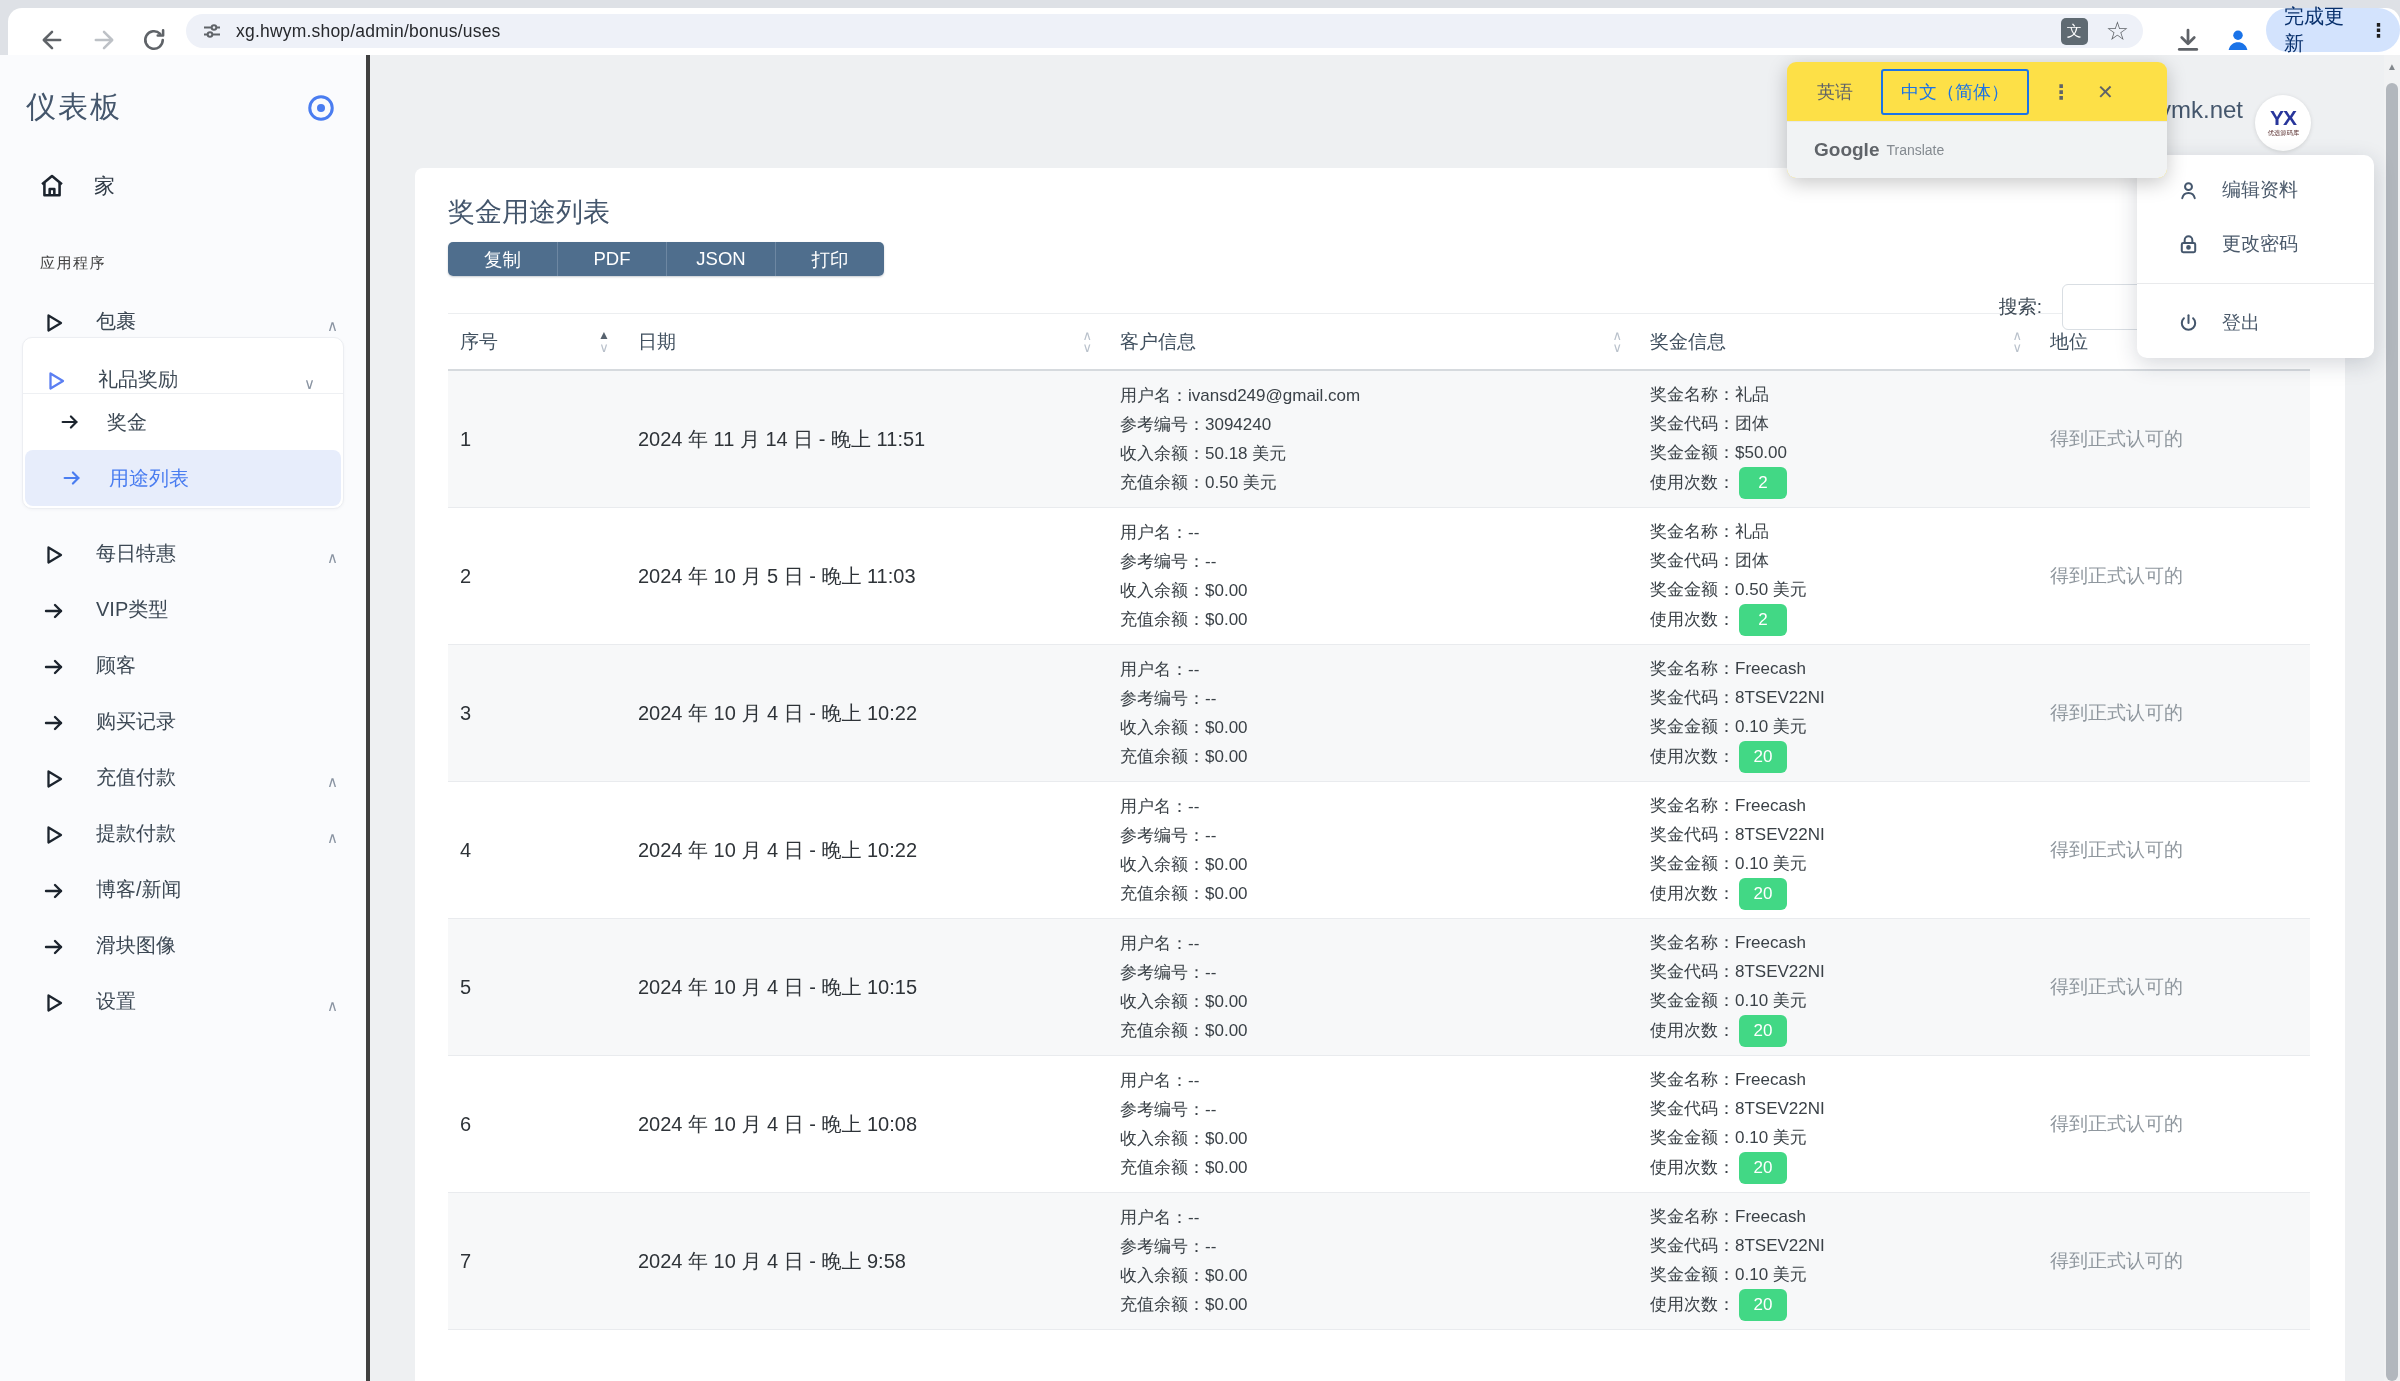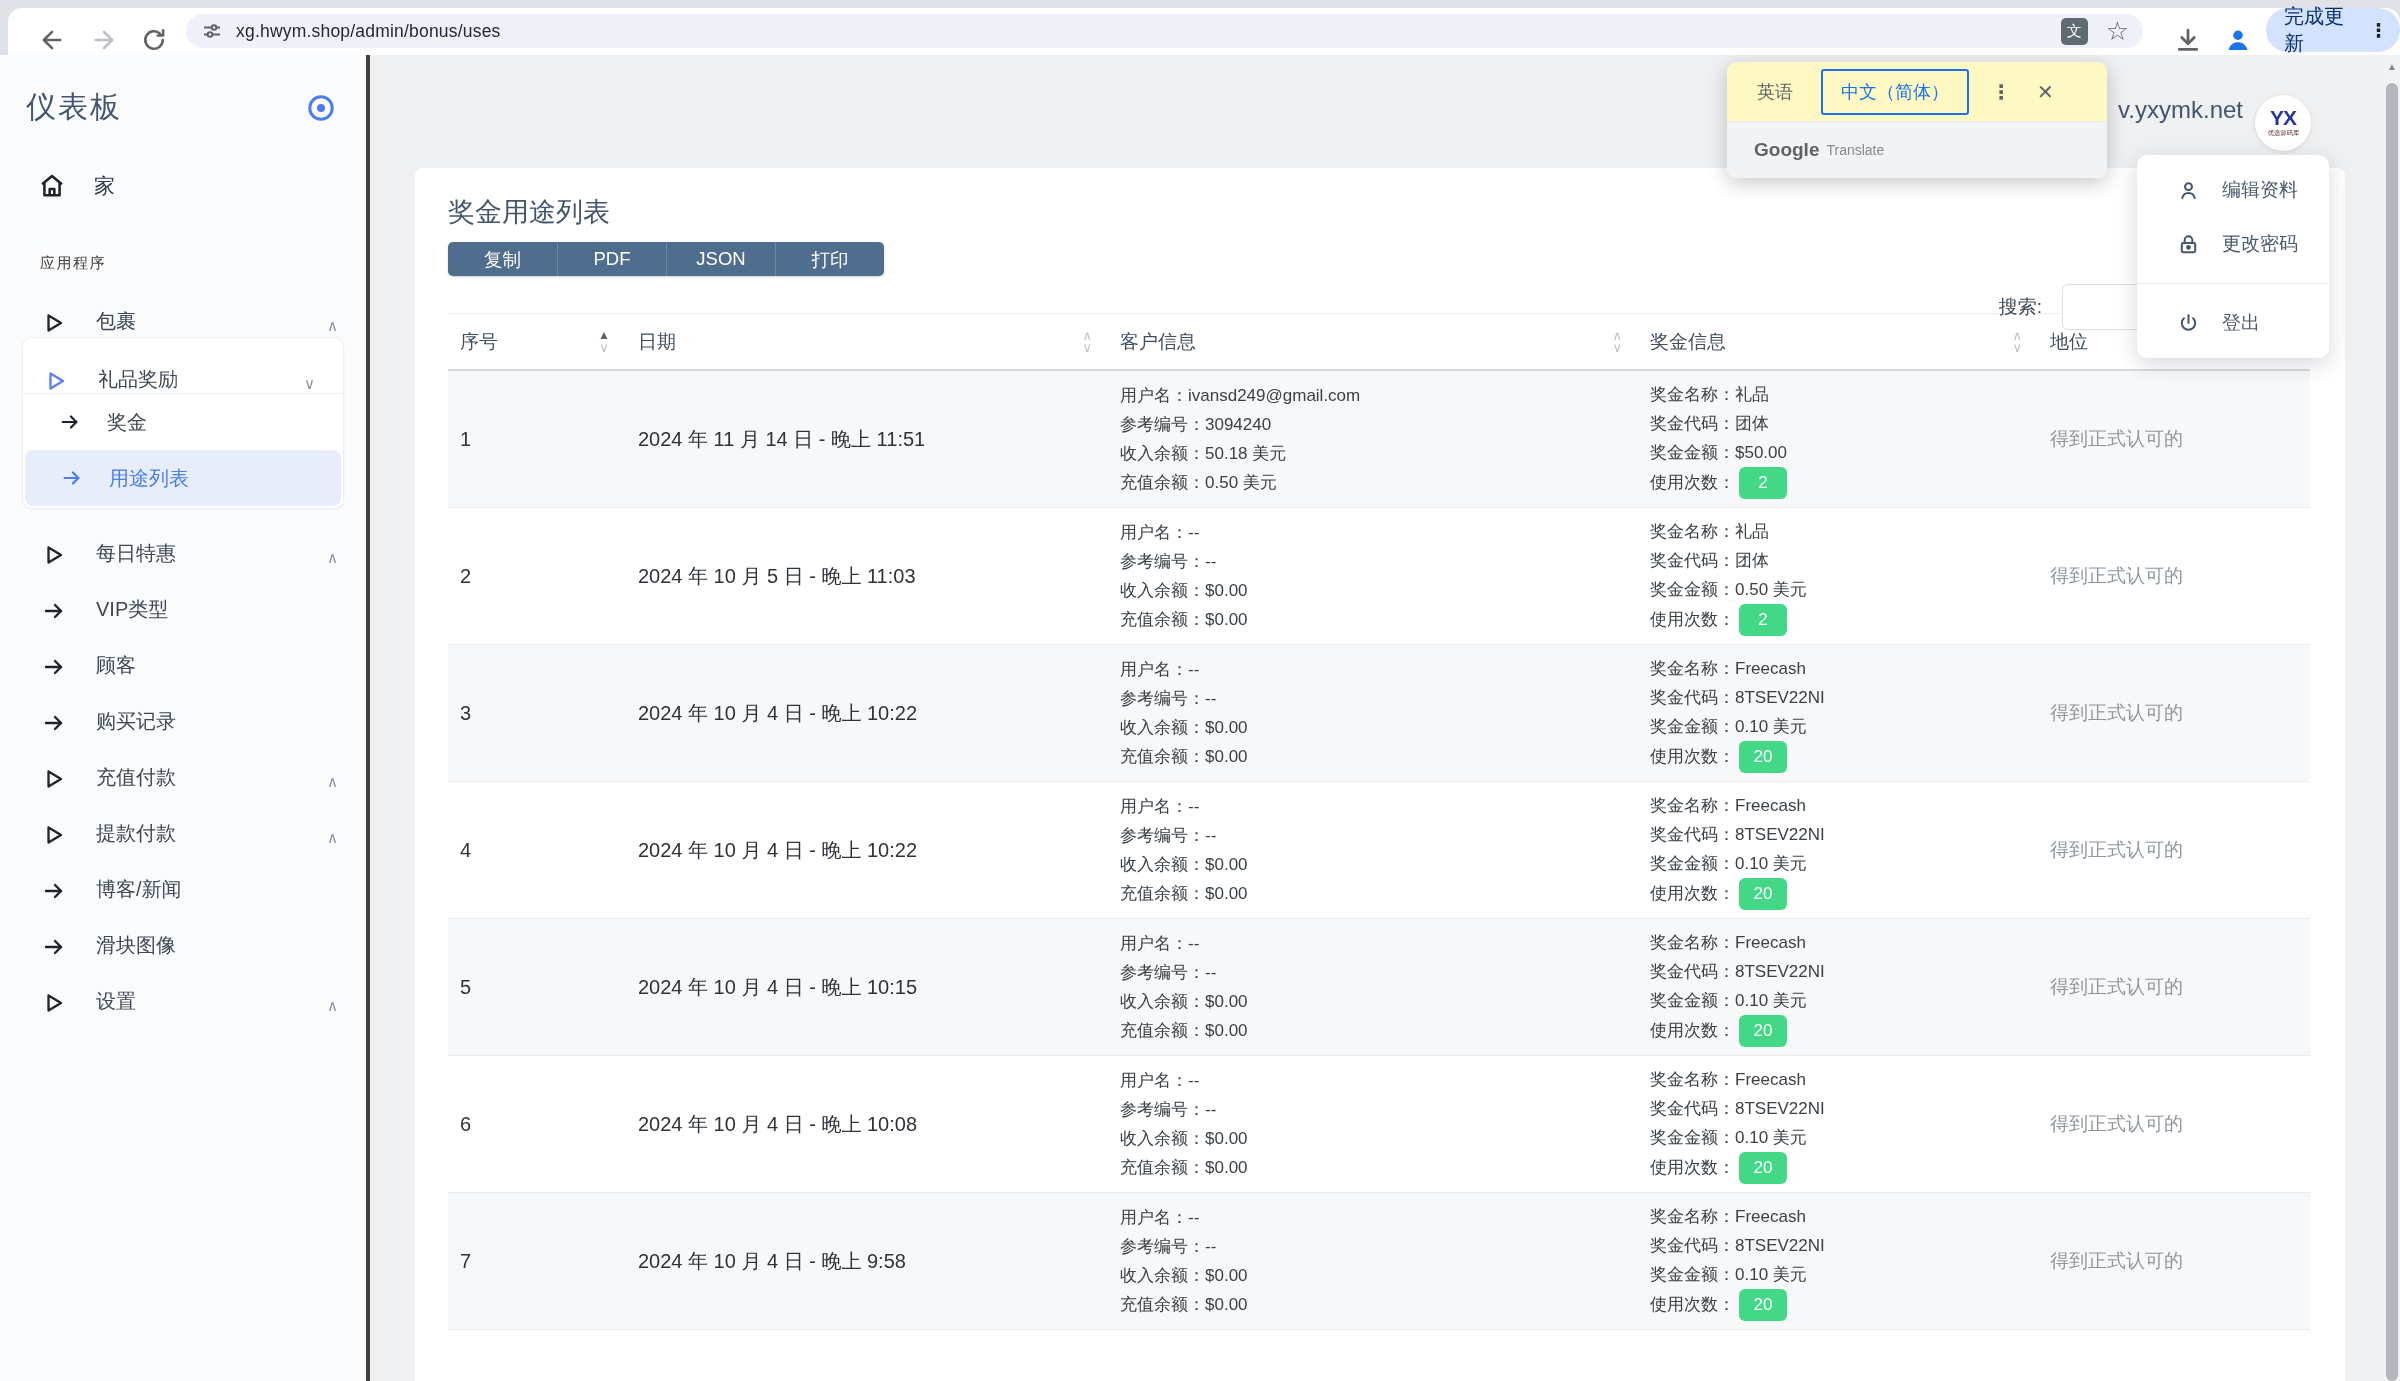--- a/index.html
+++ b/index.html
@@ -67,30 +67,30 @@
 
   
   .domain-text { position:absolute; top:96px; right:157px; font-size:24px; color:#44566c; z-index:5; }
   .avatar { position:absolute; left:2255px; top:95px; width:56px; height:56px; border-radius:50%;
             background:#fff; box-shadow:0 1px 4px rgba(0,0,0,.12); z-index:6; cursor:pointer;
             display:flex; flex-direction:column; align-items:center; justify-content:center; }
   .avatar .mark { font-size:21px; font-weight:bold; color:#28369b; line-height:20px; letter-spacing:-1px; }
   .avatar .cap { font-size:7px; color:#5a3030; transform:scale(.9); white-space:nowrap; }
 
   
-  .user-menu { position:absolute; left:2137px; top:155px; width:192px; background:#fff; border-radius:10px;
+  .user-menu { position:absolute; left:2137px; top:155px; width:237px; background:#fff; border-radius:10px;
                box-shadow:0 6px 22px rgba(30,40,60,.18); z-index:45; padding:8px 0; }
   .um-item { display:flex; align-items:center; height:54px; padding:0 14px 0 40px; cursor:pointer; }
   .um-item .ico { width:23px; height:23px; color:#44566c; flex:none; }
   .um-item .lbl { font-size:19px; color:#4b5a6b; margin-left:22px; white-space:nowrap; }
   .um-div { height:1px; background:#e9eaec; margin:12px 0; }
 
   
-  .gt-pop { position:absolute; left:1727px; top:62px; width:380px; border-radius:9px; z-index:48;
-            box-shadow:0 5px 20px rgba(0,0,0,.22); overflow:hidden; background:#fef9c3; }
+  .gt-pop { position:absolute; left:1787px; top:62px; width:380px; border-radius:9px; z-index:48;
+            box-shadow:0 5px 20px rgba(0,0,0,.22); overflow:hidden; background:#fde047; }
   .gt-top { height:60px; display:flex; align-items:center; padding:0 16px 0 30px; border-bottom:1px solid #e7e8ea; }
   .gt-tab-en { font-size:18px; color:#5f6368; cursor:pointer; }
   .gt-tab-zh { margin-left:28px; border:2px solid #1a73e8; border-radius:3px; color:#1a73e8; font-size:18px;
                padding:9px 18px; cursor:pointer; white-space:nowrap; }
   .gt-more { margin-left:22px; font-size:20px; color:#5f6368; cursor:pointer; font-weight:bold; }
   .gt-close { margin-left:26px; font-size:20px; color:#5f6368; cursor:pointer; }
   .gt-bottom { height:56px; background:#f1f3f4; display:flex; align-items:center; padding-left:27px; }
   .gt-brand1 { font-size:19px; color:#5f6368; font-weight:bold; }
   .gt-brand2 { font-size:14px; color:#848a90; margin-left:7px; }
 

